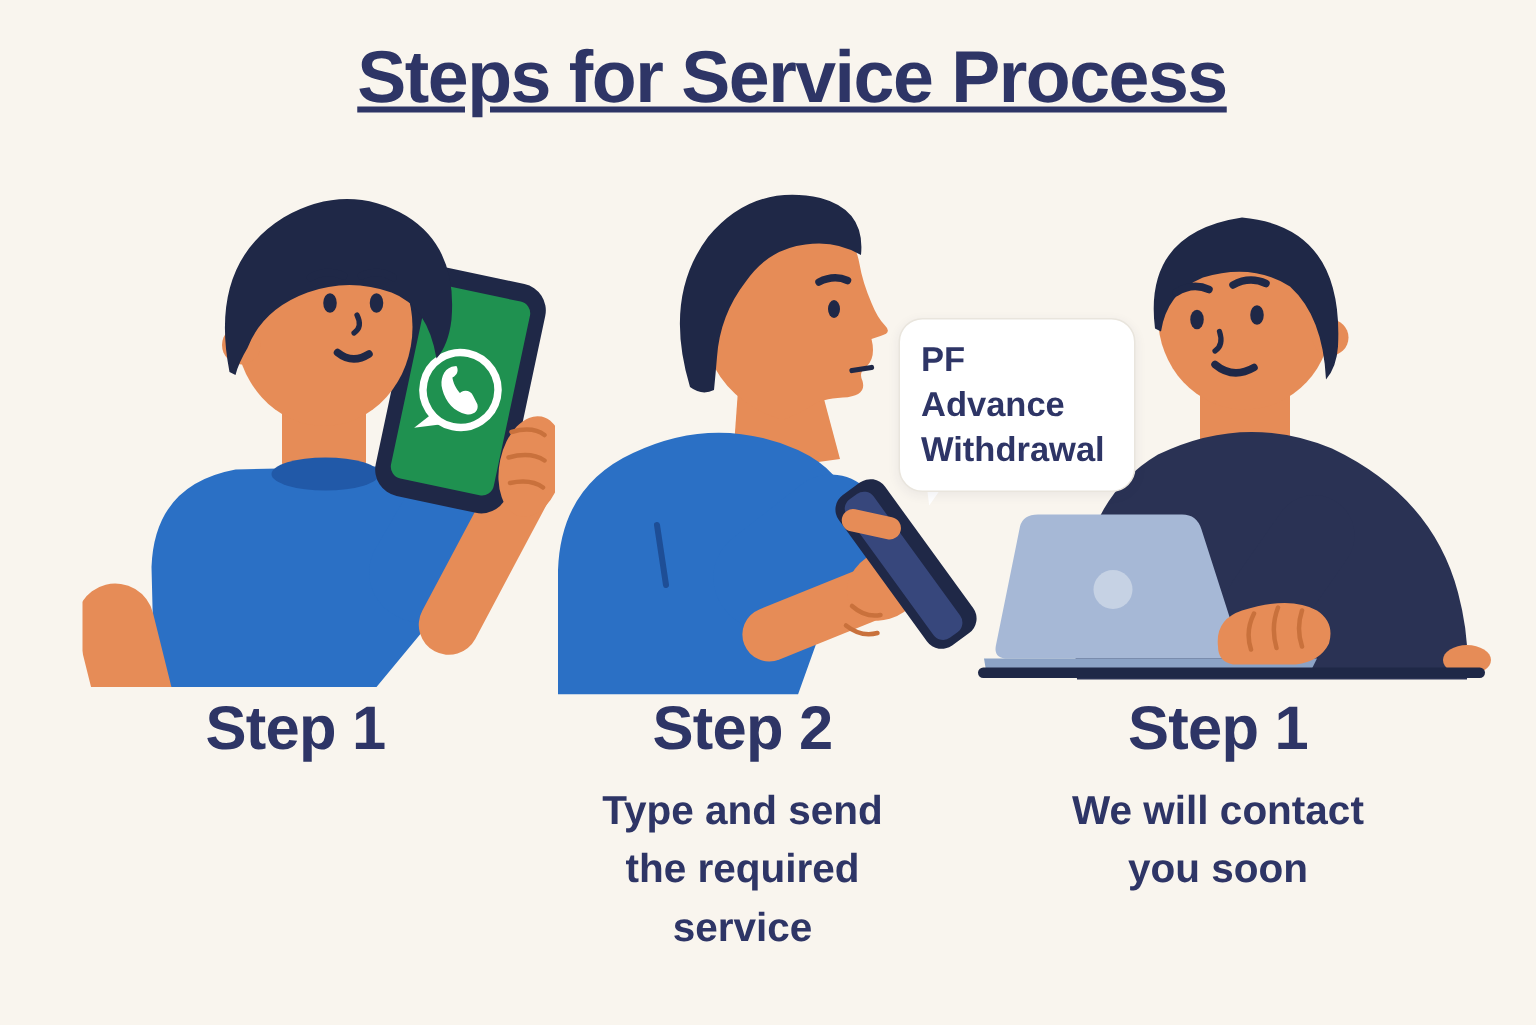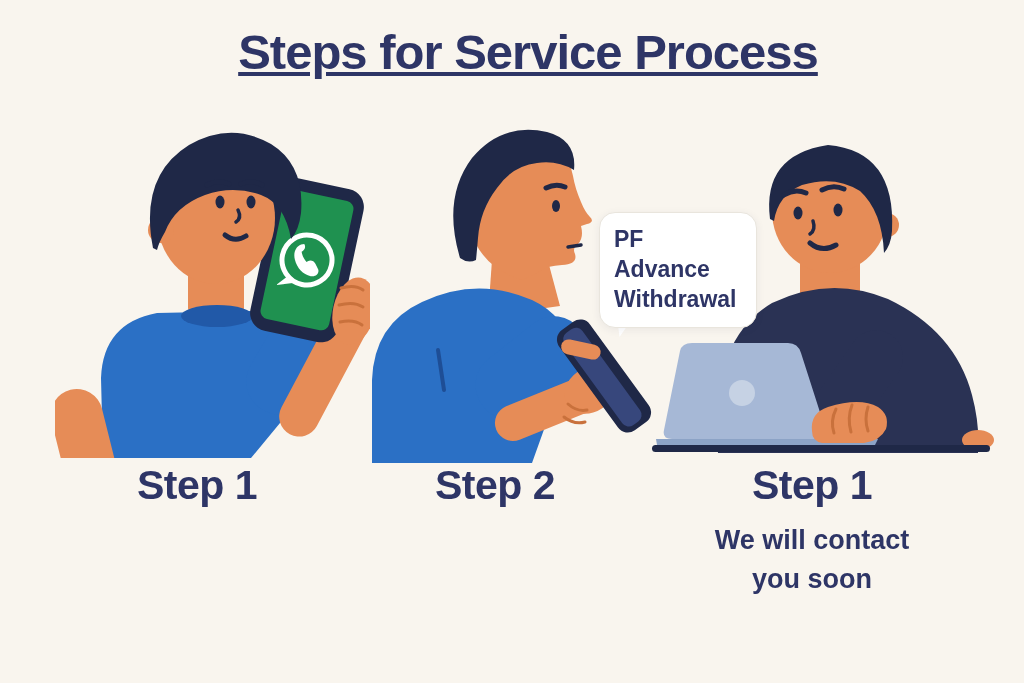--- a/index.html
+++ b/index.html
@@ -157,20 +157,23 @@
   <div class="bubble">
     <div class="bubble-text pre">PF Advance
 Withdrawal</div>
   </div>
 
   <div class="step step1">
     <div class="step-label">Step 1</div>
   </div>
   <div class="step step2">
     <div class="step-label">Step 2</div>
+    <div class="step-desc pre">Type and send
+the required
+service</div>
   </div>
   <div class="step step3">
     <div class="step-label">Step 1</div>
     <div class="step-desc pre">We will contact
 you soon</div>
   </div>
 
 </div>
 
 </body></html>

